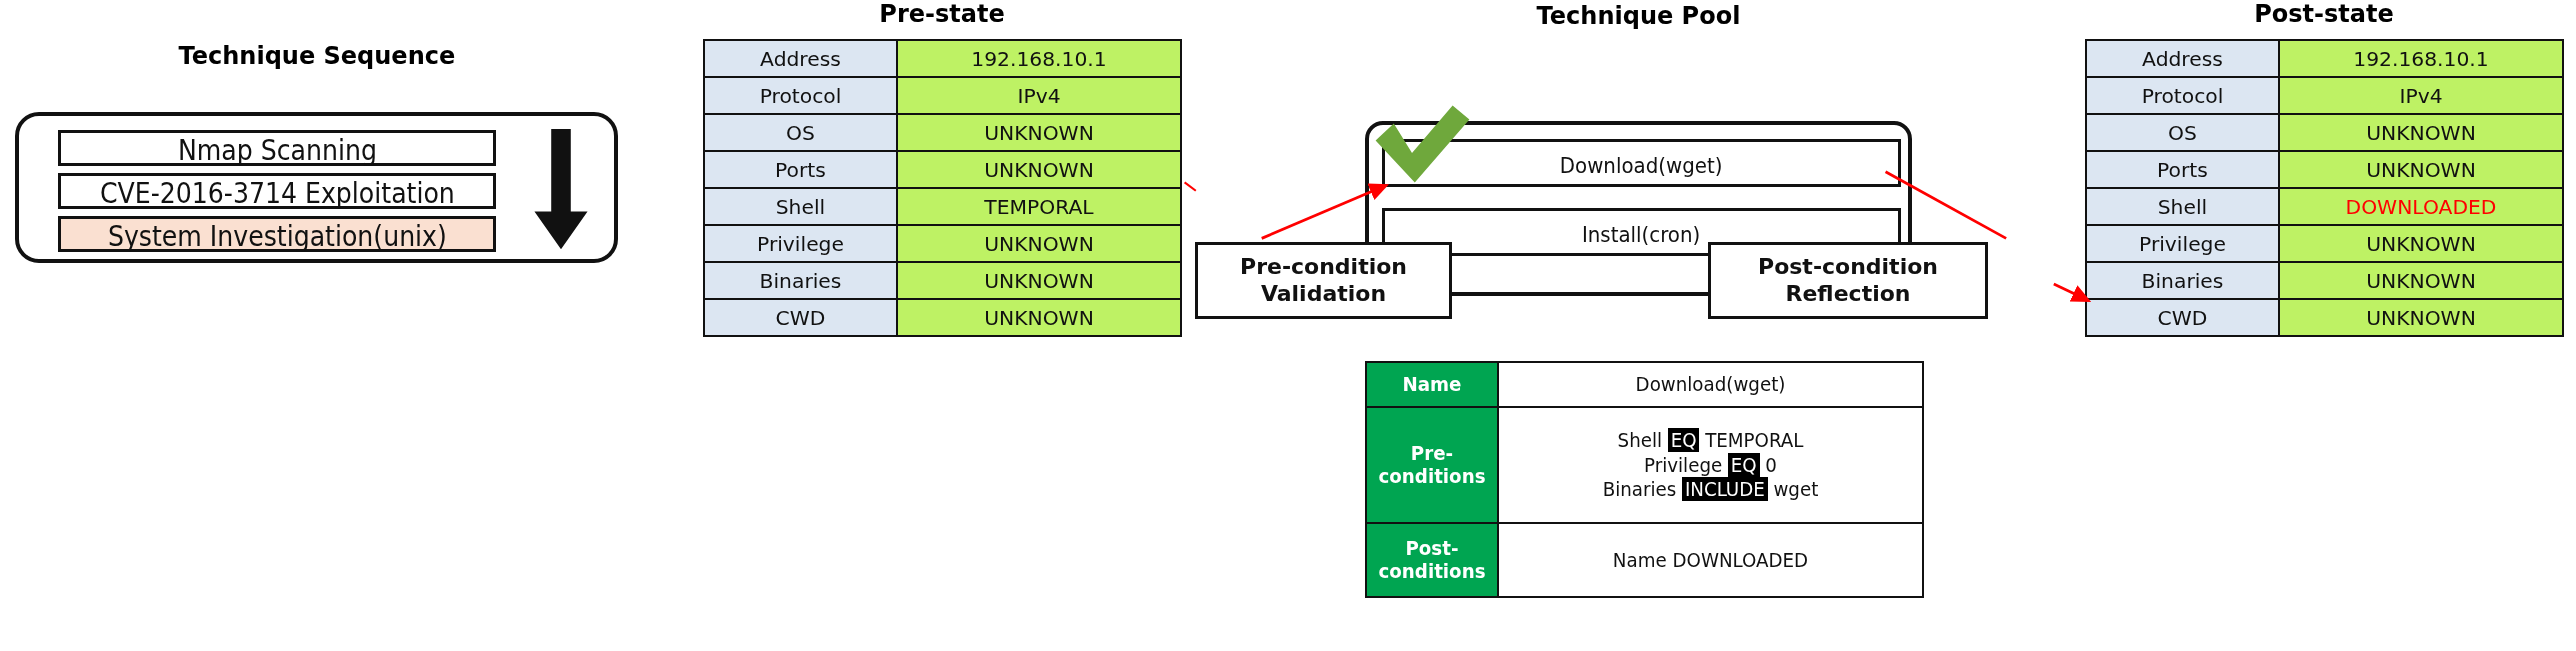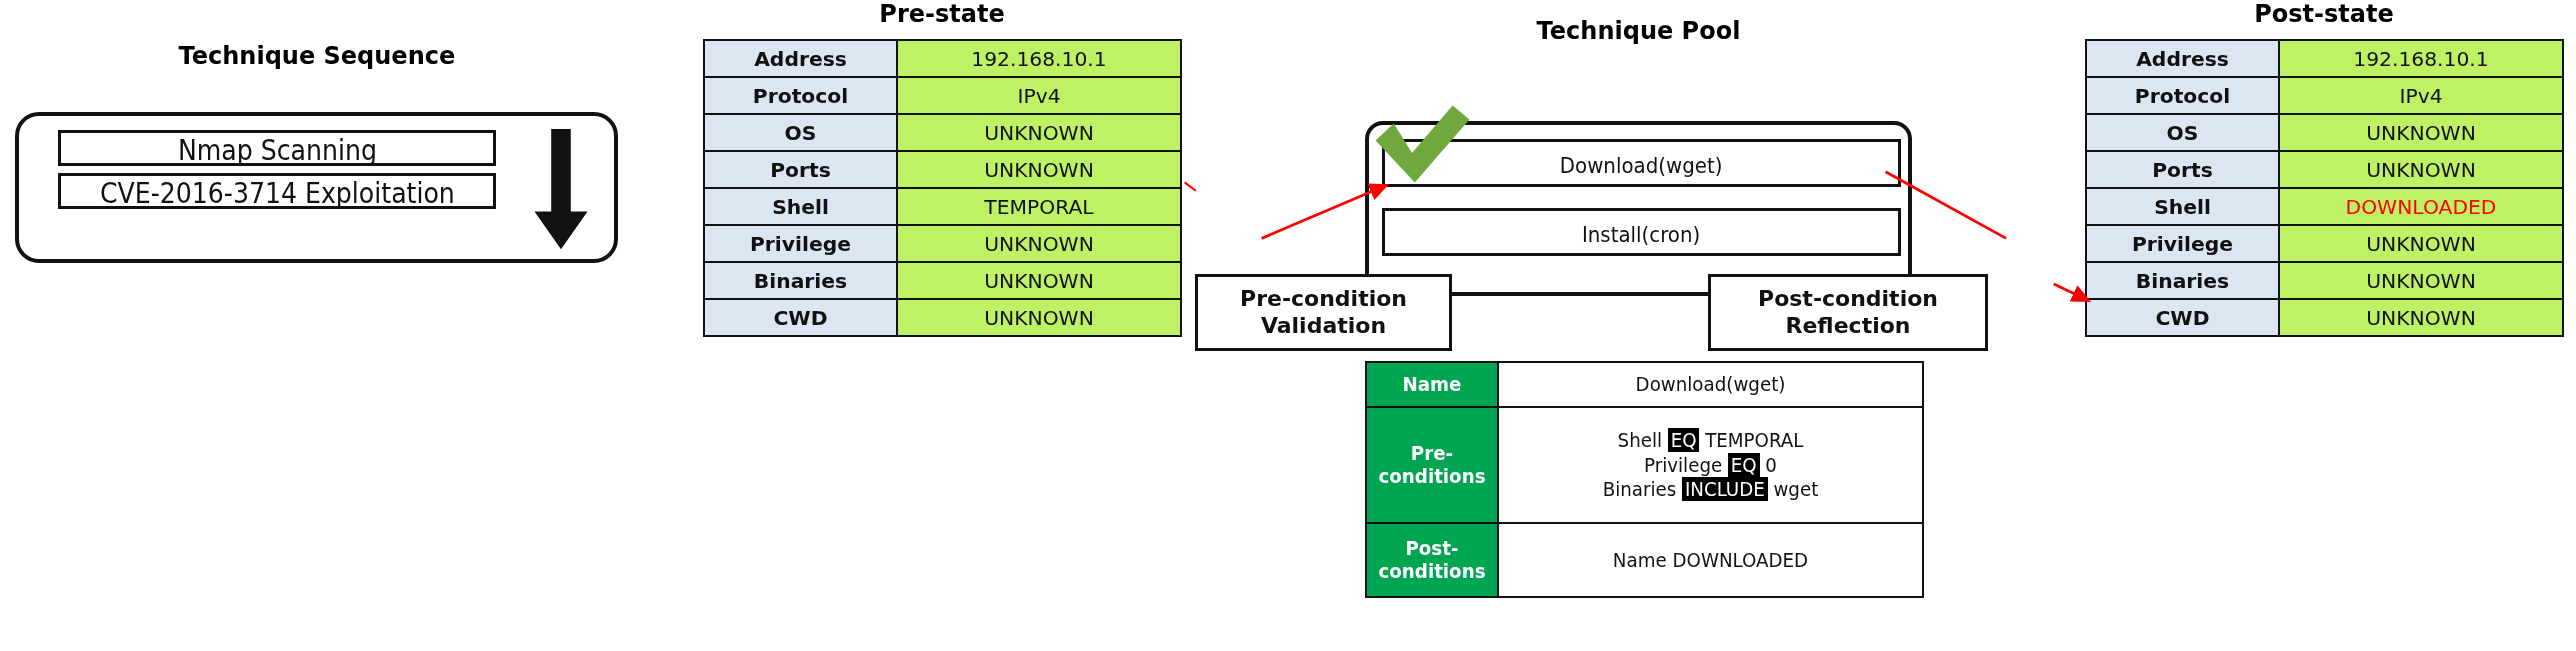--- a/index.html
+++ b/index.html
@@ -44,21 +44,21 @@
     border-collapse:collapse;border:2.8px solid #111;background:#fff;
     table-layout:fixed;
   }
   .state-table td{
     border:2.1px solid #111;
     height:33px;text-align:center;vertical-align:middle;
     font-size:20.3px;color:#111;white-space:nowrap;
     font-family:"DejaVu Sans", sans-serif;
   }
   .state-table td.k{
-    background:#DCE6F2;font-weight:bold;width:189px;
+    background:#DCE6F2;font-weight:normal;width:189px;
     font-family:"DejaVu Sans", sans-serif;
   }
   .state-table td.v{
     background:#bef264;width:280px;font-weight:normal;
     font-family:"DejaVu Sans", sans-serif;
   }
   .state-table td.v.changed{color:#FF0000;}
 
   
   #pool-panel{
@@ -75,21 +75,20 @@
   #pool-item-0{top:14px;}
   #pool-item-1{top:83px;}
 
   
   .callout{
     border:3.5px solid #111;background:#fff;box-sizing:border-box;
     display:flex;align-items:center;justify-content:center;
     text-align:center;font-weight:bold;font-size:22px;color:#111;
     line-height:1.22;
     font-family:"DejaVu Sans", sans-serif;
-    margin-top:32px;
   }
   #pre-validation{left:1195px;top:242px;width:257px;height:77px;}
   #post-reflection{left:1708px;top:242px;width:280px;height:77px;}
 
   
   #detail-table{
     left:1365px;top:361px;
     border-collapse:collapse;border:2.8px solid #111;background:#fff;
     table-layout:fixed;
   }
@@ -113,20 +112,21 @@
 </style>
 </head>
 <body>
 
 <div class="abs sec-title" style="left:15.4px;top:42px;width:603px;">Technique Sequence</div>
 
 <div class="abs" id="seq-panel">
   <div id="seq-list">
     <div class="seq-item">Nmap Scanning</div>
     <div class="seq-item">CVE-2016-3714 Exploitation</div>
+    <div class="seq-item highlight">System Investigation(unix)</div>
   </div>
   <div id="seq-arrow">
     <svg width="56" height="123" viewBox="0 0 80 176">
       <polygon points="26,0 54,0 54,118 78,118 40,172 2,118 26,118" fill="#111"></polygon>
     </svg>
   </div>
 </div>
 
 <div class="abs sec-title" style="left:703px;top:0px;width:478px;">Pre-state</div>
 
@@ -160,21 +160,21 @@
       <td class="k">Binaries</td>
       <td class="v">UNKNOWN</td>
     </tr>
     <tr>
       <td class="k">CWD</td>
       <td class="v">UNKNOWN</td>
     </tr>
   </tbody>
 </table>
 
-<div class="abs sec-title" style="left:1365px;top:17px;width:547px;">Technique Pool</div>
+<div class="abs sec-title" style="left:1365px;top:2px;width:547px;">Technique Pool</div>
 
 <div class="abs" id="pool-panel">
   <div class="pool-item" id="pool-item-0">Download(wget)</div>
   <div class="pool-item" id="pool-item-1">Install(cron)</div>
 </div>
 
 <div class="abs" style="left:1370px;top:104px;width:105px;height:84px;">
   <svg width="105" height="84" viewBox="0 0 150 120">
     <polygon points="8,52 34,28 60,70 118,2 142,22 64,112" fill="#6FA83C"></polygon>
   </svg>

